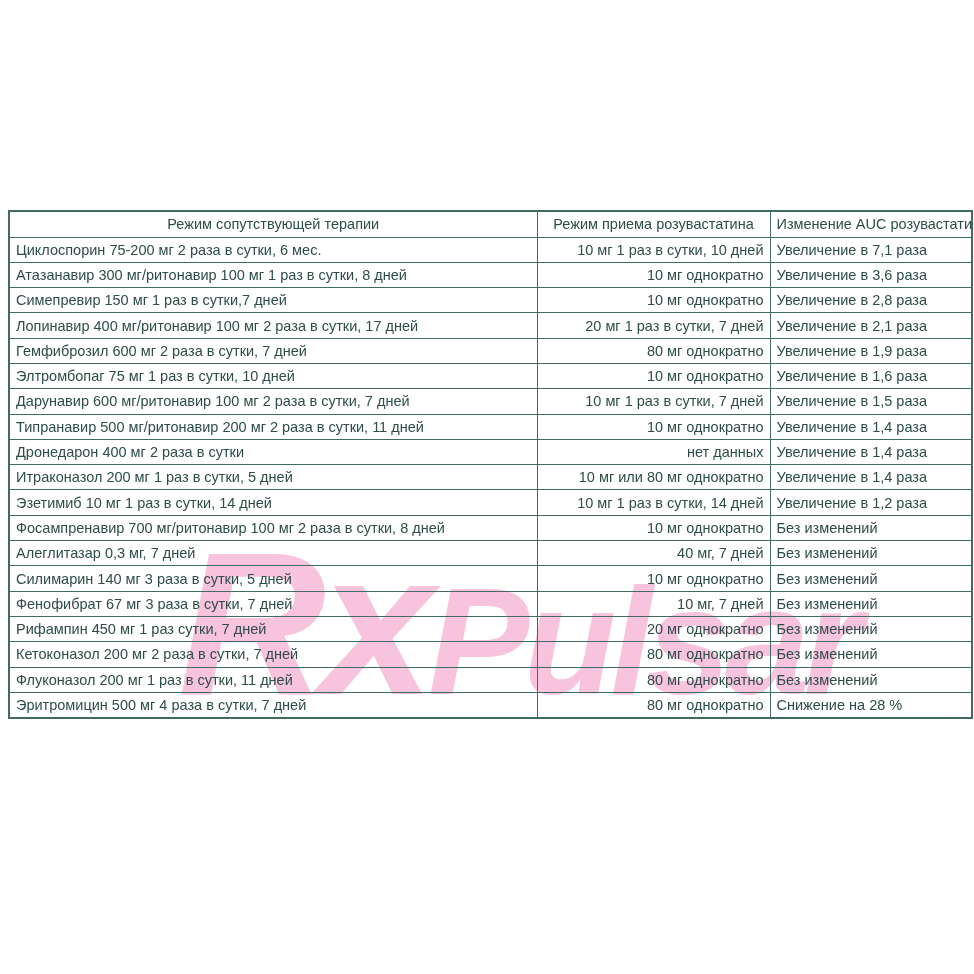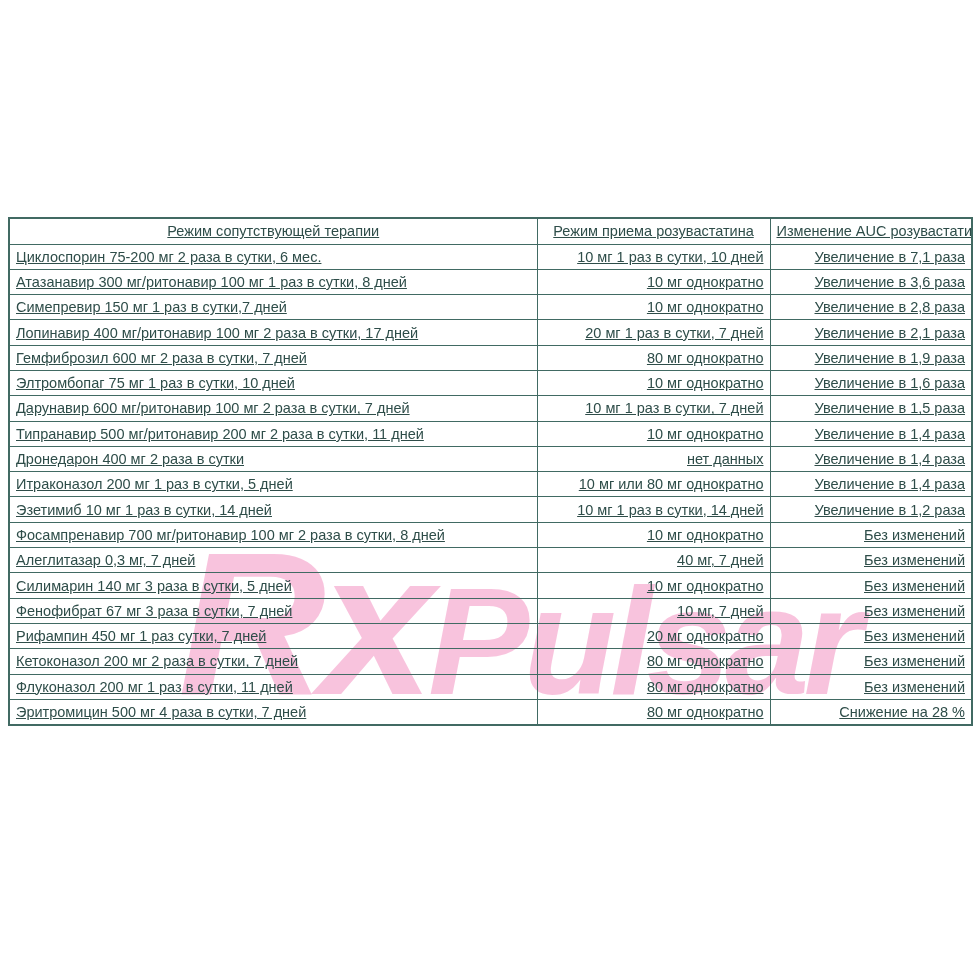--- a/index.html
+++ b/index.html
@@ -31,46 +31,45 @@
     letter-spacing: -6px;
     user-select: none;
     pointer-events: none;
   }
   .wm-rx   { font-size: 205px; }
   .wm-rest { font-size: 152px; }
 
   
   table.drug-table {
     position: absolute;
-    top: 217px;
+    top: 210px;
     left: 8px;
     width: 963px;
     z-index: 1;
     border-collapse: collapse;
     table-layout: fixed;
     background: transparent;
     font-size: 14.5px;
     color: #2e4d49;
-    text-decoration: underline;
   }
   .drug-table th, .drug-table td {
     border: 1.5px solid #416a63;
     padding: 1px 6px;
     overflow: hidden;
     white-space: nowrap;
     font-weight: normal;
     background: transparent;
   }
   .drug-table { border: 2px solid #416a63; }
   .drug-table thead tr { height: 26px; }
   .drug-table tbody tr { height: 25.3px; }
   th.c0, th.c1, th.c2 { text-align: center; }
   .col0 { text-align: left; }
   .col1 { text-align: right; }
-  .col2 { text-align: right; }
+  .col2 { text-align: left; }
   col.c0 { width: 528px; }
   col.c1 { width: 233px; }
   col.c2 { width: 202px; }
 </style>
 </head>
 <body>
 
 <div class="page">
 
   <div class="watermark" aria-hidden="true"><span class="wm-rx">Rx</span><span class="wm-rest">Pulsar</span></div>

